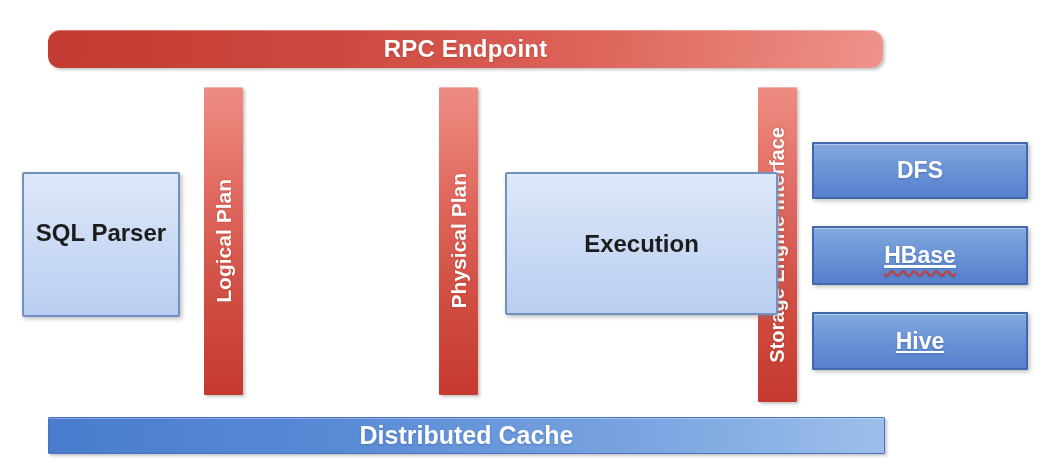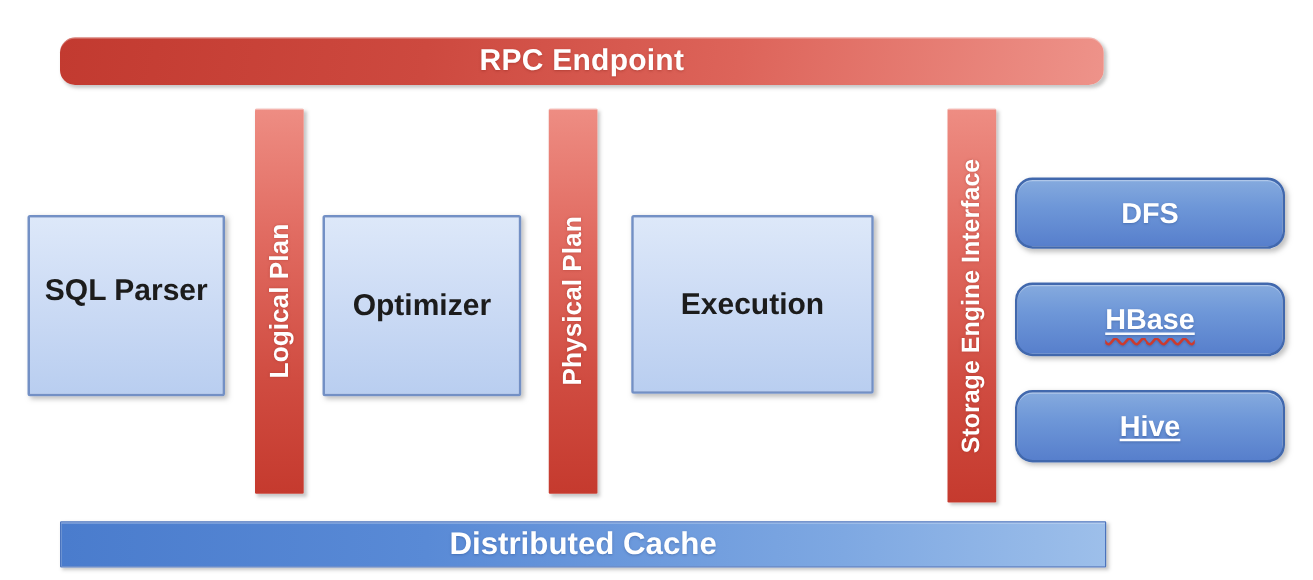--- a/index.html
+++ b/index.html
@@ -44,35 +44,35 @@
   
   .process-box {
     background: linear-gradient(to bottom, #dde8f9 0%, #cddcf5 45%, #b9cef0 100%);
     border: 2px solid #7390c5;
     border-radius: 2px;
     box-shadow: 2px 2px 4px rgba(130,130,130,0.5);
     color: #1c1c1c; font-weight: bold; font-size: 24px;
   }
   .box-sqlparser { left: 22px;  top: 172px; width: 158px; height: 145px; padding-bottom: 24px; }
   .box-optimizer { left: 258px; top: 172px; width: 159px; height: 145px; }
-  .box-execution { left: 505px; top: 172px; width: 194px; height: 143px; }
+  .box-execution { left: 505px; top: 172px; width: 273px; height: 143px; }
 
   
   .storage-box {
     left: 812px; width: 216px;
     background: linear-gradient(to bottom, #85aade 0%, #6e97d8 40%, #577fcc 80%, #507bc9 100%);
     background: linear-gradient(to bottom, #85aade 0%, #6e97d8 40%, #577fcc 100%);
     border: 2px solid #4168ad;
-    border-radius: 14px;
+    border-radius: 1px;
     box-shadow: 2px 2px 4px rgba(130,130,130,0.5), inset 0 1px 0 rgba(255,255,255,0.35);
     color: #ffffff; font-weight: bold; font-size: 23px;
     text-shadow: 0 1px 2px rgba(30,60,120,0.35);
   }
   .box-dfs   { top: 142px; height: 57px; }
-  .box-hbase { top: 226px; height: 59px; }
+  .box-hbase { top: 226px; height: 59px; text-decoration: underline; }
   .box-hive  { top: 312px; height: 58px; text-decoration: underline; }
 
   
   .underlined {
     text-decoration: underline solid rgba(255,255,255,0.95);
     text-decoration-thickness: 2px;
     text-underline-offset: 3px;
   }
   .squiggle {
     text-decoration: underline wavy #cc3a2e;
@@ -106,23 +106,20 @@
   <div class="shape vbar vbar-physical">
     <span class="vtext">Physical Plan</span>
   </div>
   <div class="shape vbar vbar-storage">
     <span class="vtext">Storage Engine Interface</span>
   </div>
 
   <div class="shape process-box box-sqlparser">
     <span>SQL Parser</span>
   </div>
-  <div class="shape process-box box-optimizer">
-    <span>Optimizer</span>
-  </div>
   <div class="shape process-box box-execution">
     <span>Execution</span>
   </div>
 
   <div class="shape storage-box box-dfs">
     <span>DFS</span>
   </div>
   <div class="shape storage-box box-hbase">
     <span class="underlined"><span class="squiggle">HBase</span></span>
   </div>

